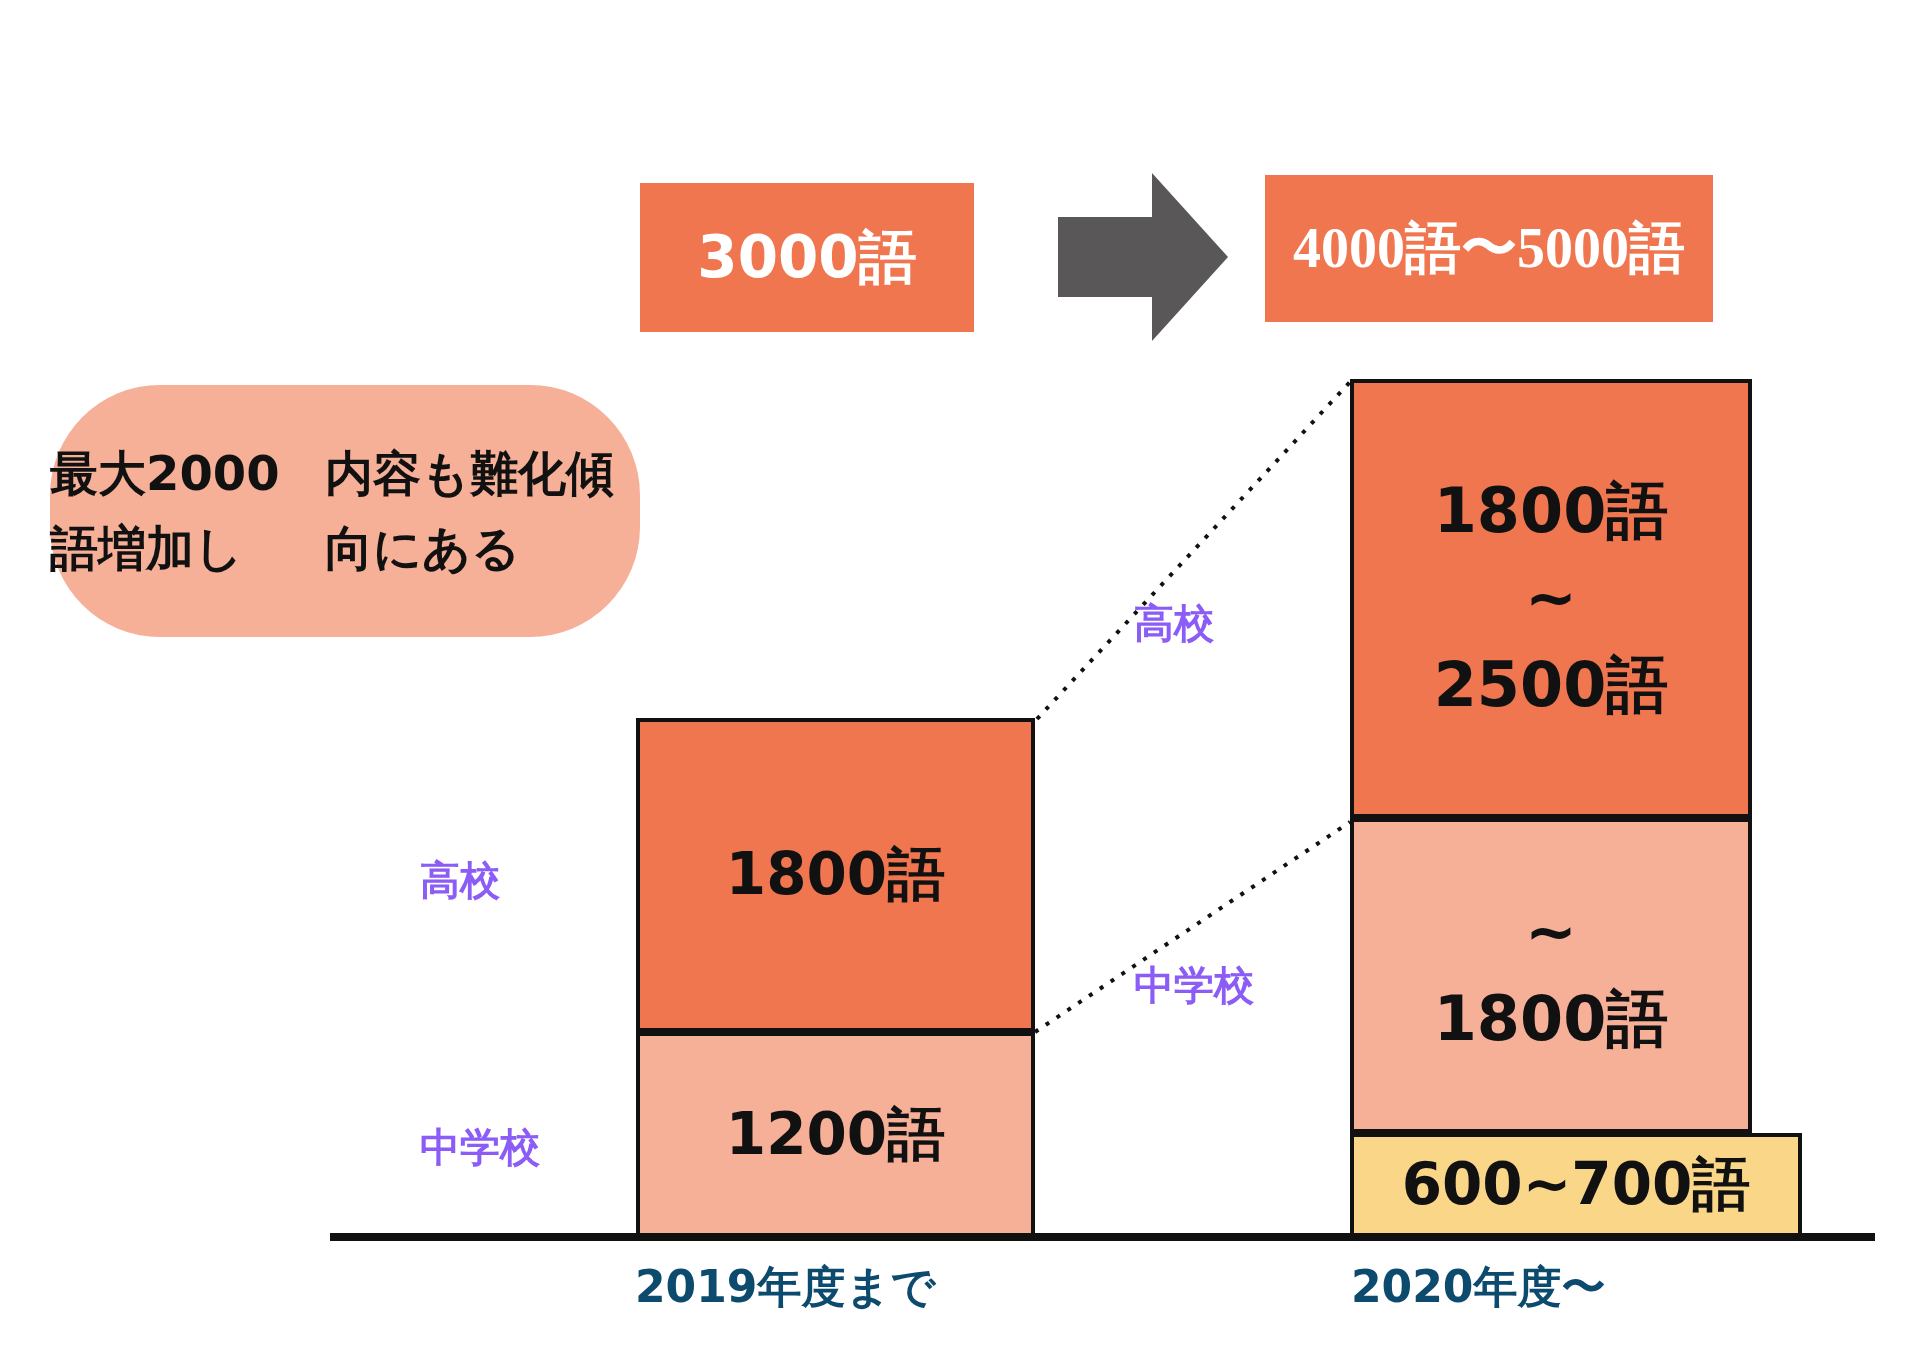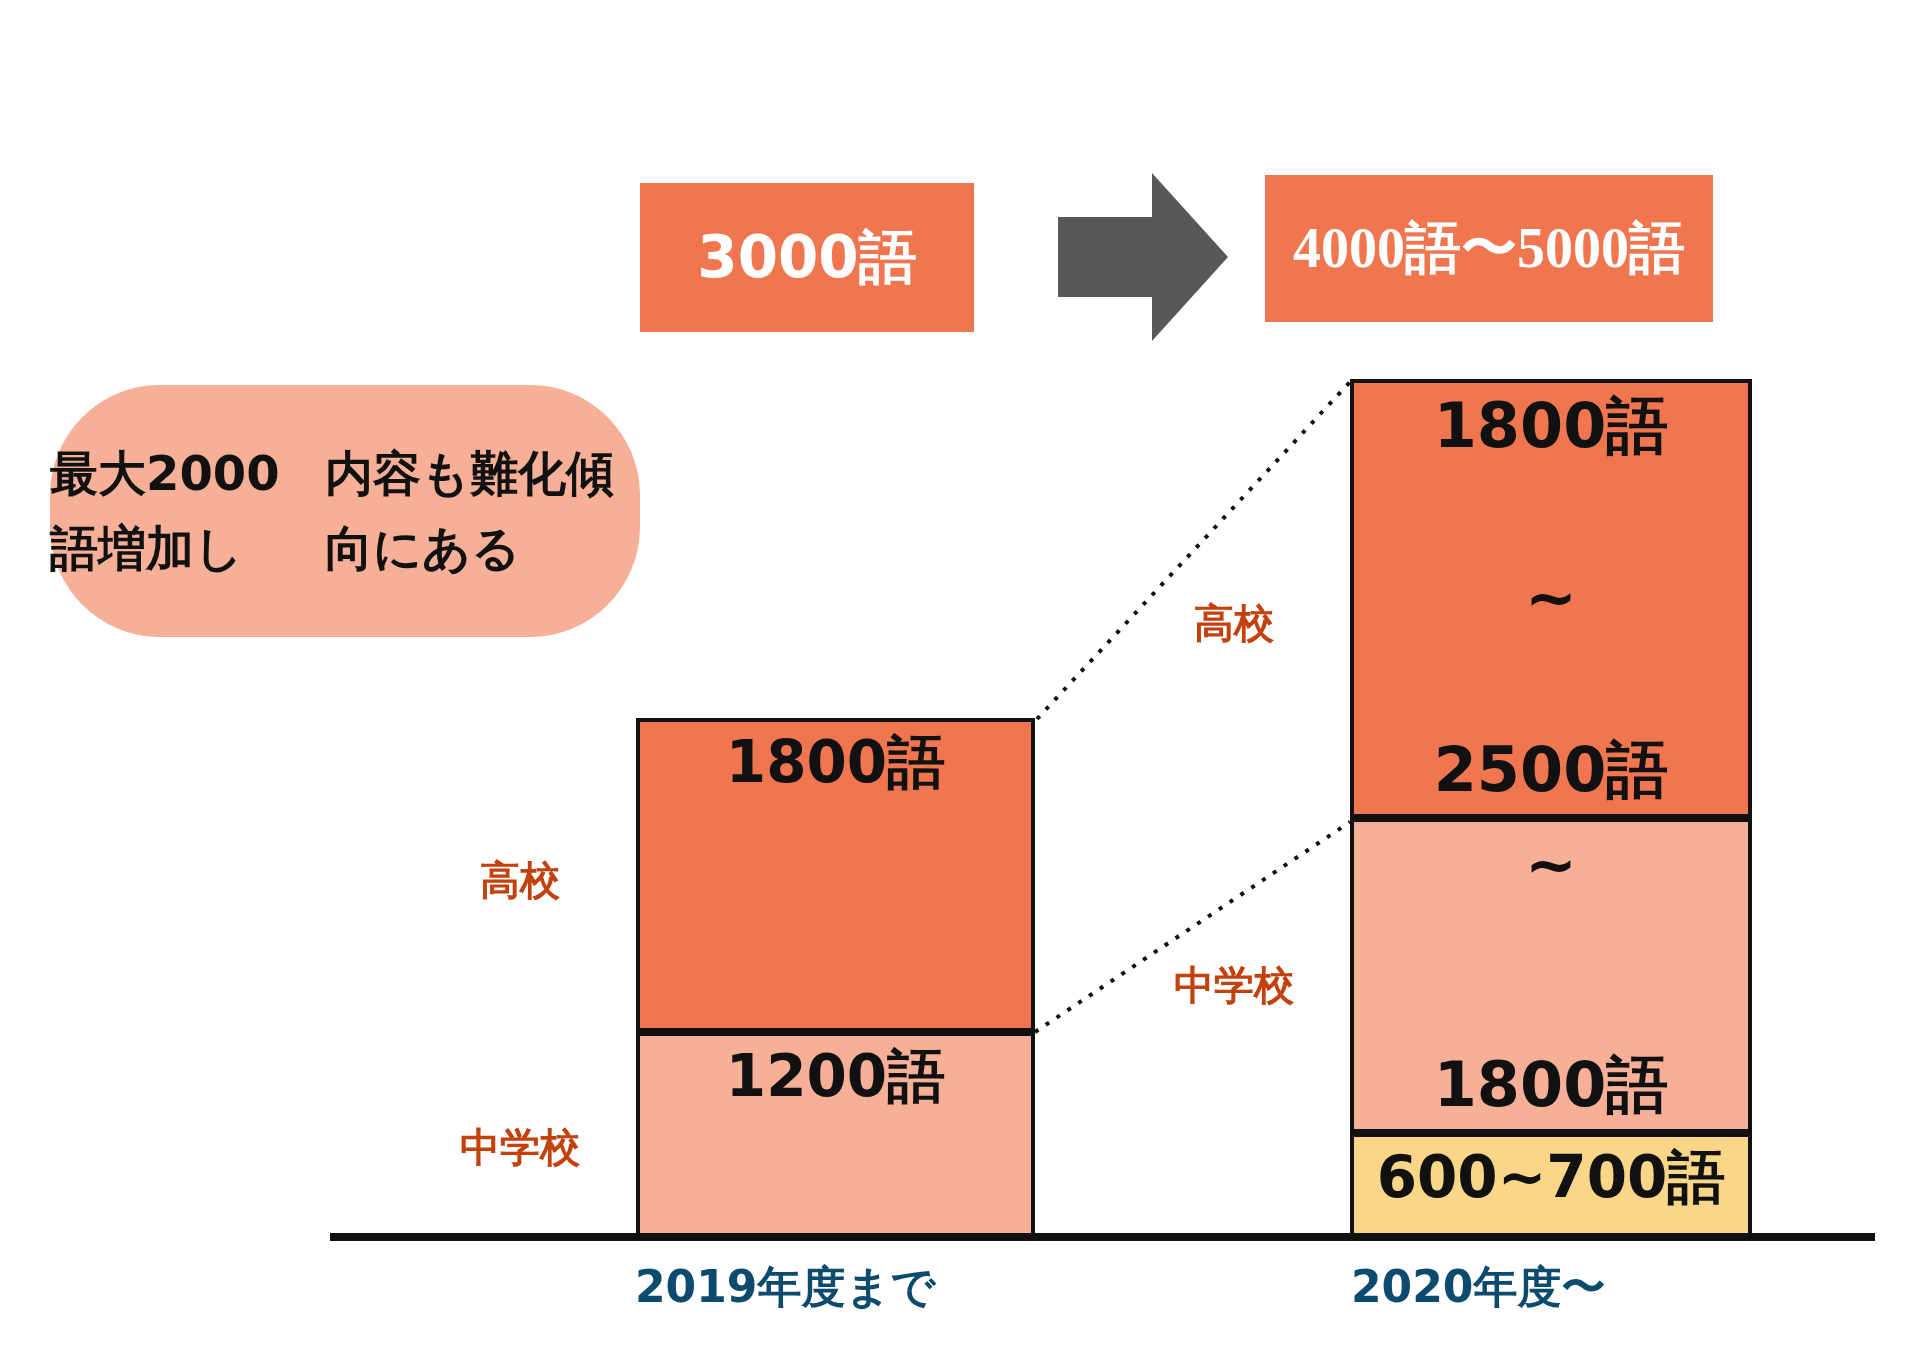--- a/index.html
+++ b/index.html
@@ -29,39 +29,39 @@
     position:absolute;left:50px;top:385px;width:590px;height:252px;
     background:#F6B098;border-radius:110px;
     display:flex;flex-direction:row;align-items:center;justify-content:center;
     font-size:48px;font-weight:700;line-height:75px;color:#111;
   }
   
   .seg{
     position:absolute;
     box-sizing:border-box;
     border:4px solid #111;
-    display:flex;flex-direction:column;align-items:center;justify-content:space-between;
+    display:flex;flex-direction:column;align-items:center;justify-content:center;
     font-weight:600;color:#111;text-align:center;
   }
   .seg .vline{line-height:1.4;}
   .orange{background:#F0764F;}
   .pink{background:#F6B098;}
   .yellow{background:#FAD689;}
   
   .seg-b-high{left:636px;top:718px;width:399px;height:314px;font-size:58px;}
   .seg-b-jr{left:636px;top:1032px;width:399px;height:205px;font-size:58px;}
   
   .seg-a-high{left:1350px;top:379px;width:402px;height:439px;font-size:62px;}
   .seg-a-jr{left:1350px;top:818px;width:402px;height:315px;font-size:62px;}
-  .seg-a-el{left:1350px;top:1133px;width:402px;height:104px;font-size:58px;}
+  .seg-a-el{left:1350px;top:1133px;width:452px;height:104px;font-size:58px;}
   
   .school-label{
     position:absolute;width:200px;
-    text-align:center;
-    font-size:40px;font-weight:700;color:#c2410c;
+    text-align:left;
+    font-size:40px;font-weight:700;color:#8b5cf6;
   }
   .lbl-b-high{left:420px;top:853px;}
   .lbl-b-jr{left:420px;top:1120px;}
   .lbl-a-high{left:1134px;top:596px;}
   .lbl-a-jr{left:1134px;top:958px;}
   .lbl-a-el{left:1134px;top:1162px;}
   
   .axis-line{position:absolute;left:330px;top:1233px;width:1545px;height:8px;background:#111;}
   .axis-label{
     position:absolute;width:400px;top:1258px;

